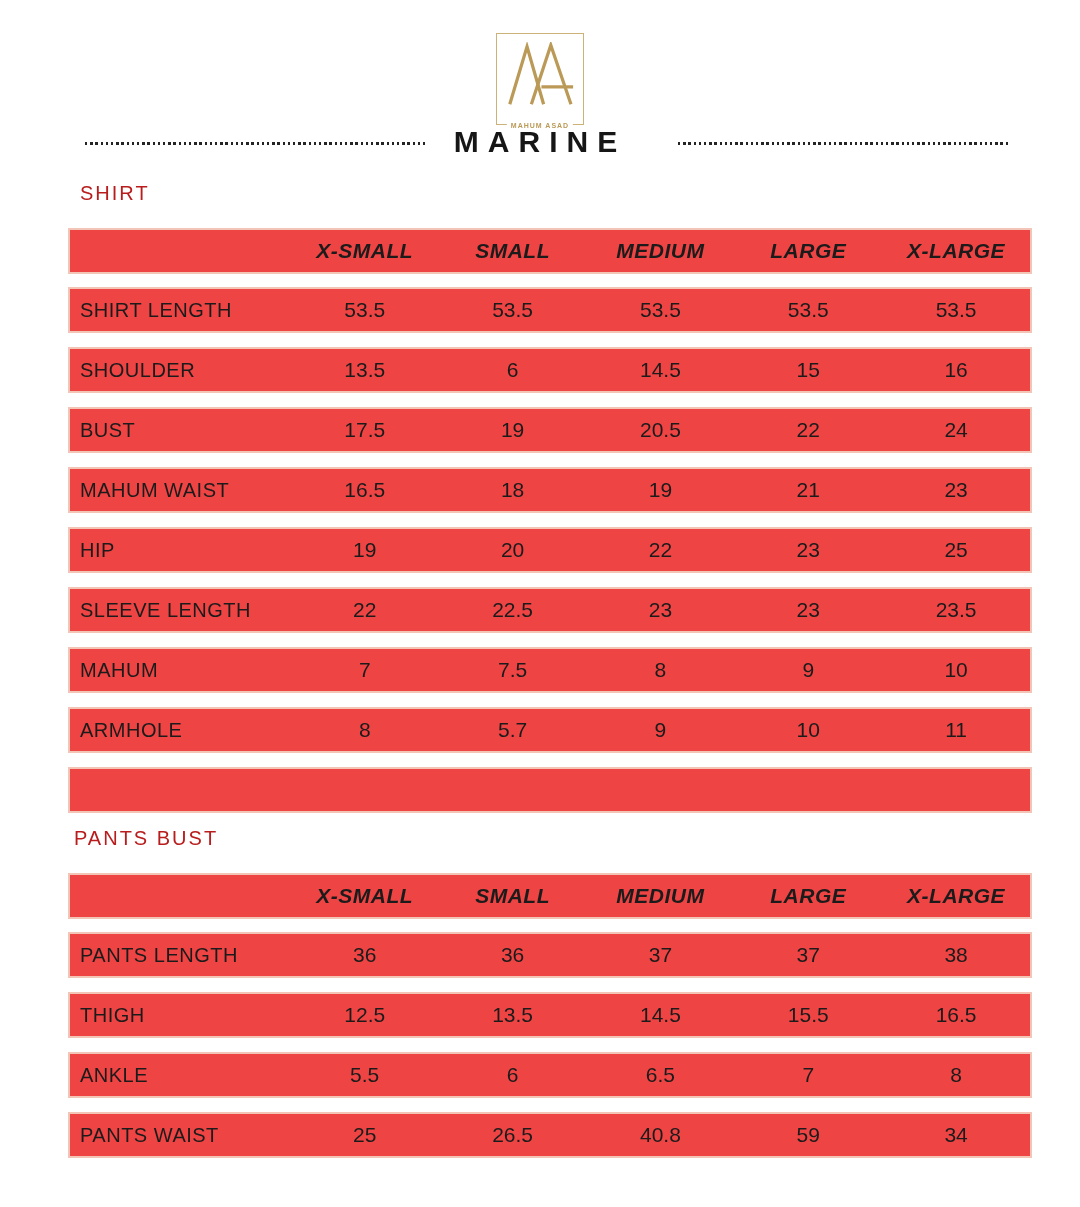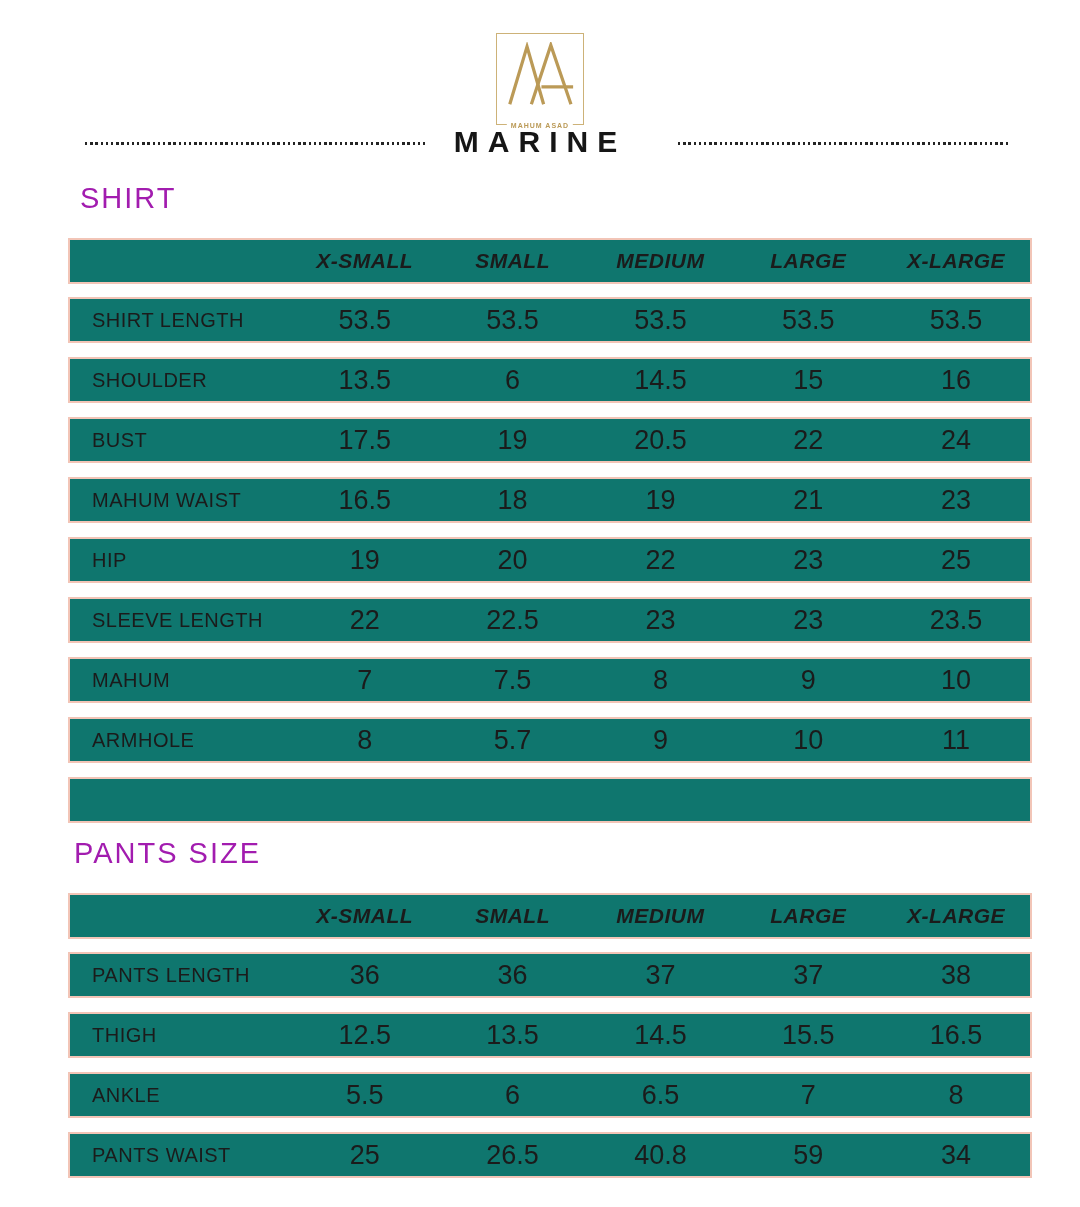--- a/index.html
+++ b/index.html
@@ -55,53 +55,53 @@
   }
   .dotted{
     position:absolute;top:17px;height:3px;
     background-image:repeating-linear-gradient(90deg,#242424 0 2.4px,transparent 2.4px 5.2px);
   }
   .dotted.left{left:85px;width:340px;}
   .dotted.right{left:678px;width:330px;}
 
   
   .section-heading{
-    font-size:29px;
+    font-size:20px;
     font-weight:500;
     letter-spacing:2px;
-    color:#a21caf;
+    color:#b91c1c;
   }
   .section-heading.shirt{margin:19px 0 0 80px;}
   .section-heading.pants{margin:2px 0 0 74px;}
 
   
   .size-table{
     margin:23px 0 0 68px;
     width:964px;
   }
   .row-box{
     border:2px solid var(--accent);
     height:46px;
     margin-bottom:14px;
     display:flex;
     align-items:center;
-    background:#0f766e;
+    background:#ef4444;
   }
   .row-box.header{margin-bottom:13px;}
   .cell-label{
     flex:0 0 23%;
-    padding-left:22px;
+    padding-left:10px;
     font-size:20px;
     font-weight:500;
     letter-spacing:0.5px;
   }
   .cell-value{
     flex:1 1 0;
     text-align:center;
-    font-size:27px;
+    font-size:21px;
     font-weight:500;
   }
   .cell-size{
     flex:1 1 0;
     text-align:center;
     font-style:italic;
     font-size:21px;
     font-weight:600;
     letter-spacing:0.5px;
   }
@@ -200,21 +200,21 @@
     <div class="cell-value">8</div>
     <div class="cell-value">5.7</div>
     <div class="cell-value">9</div>
     <div class="cell-value">10</div>
     <div class="cell-value">11</div>
   </div>
     </div>
   <div class="row-box empty"></div>
 </div>
 
-<div class="section-heading pants">PANTS SIZE</div>
+<div class="section-heading pants">PANTS BUST</div>
 
 <div class="size-table">
   <div class="row-box header">
     <div class="cell-label"></div>
     <div class="cell-size">X-SMALL</div>
     <div class="cell-size">SMALL</div>
     <div class="cell-size">MEDIUM</div>
     <div class="cell-size">LARGE</div>
     <div class="cell-size">X-LARGE</div>
   </div>

